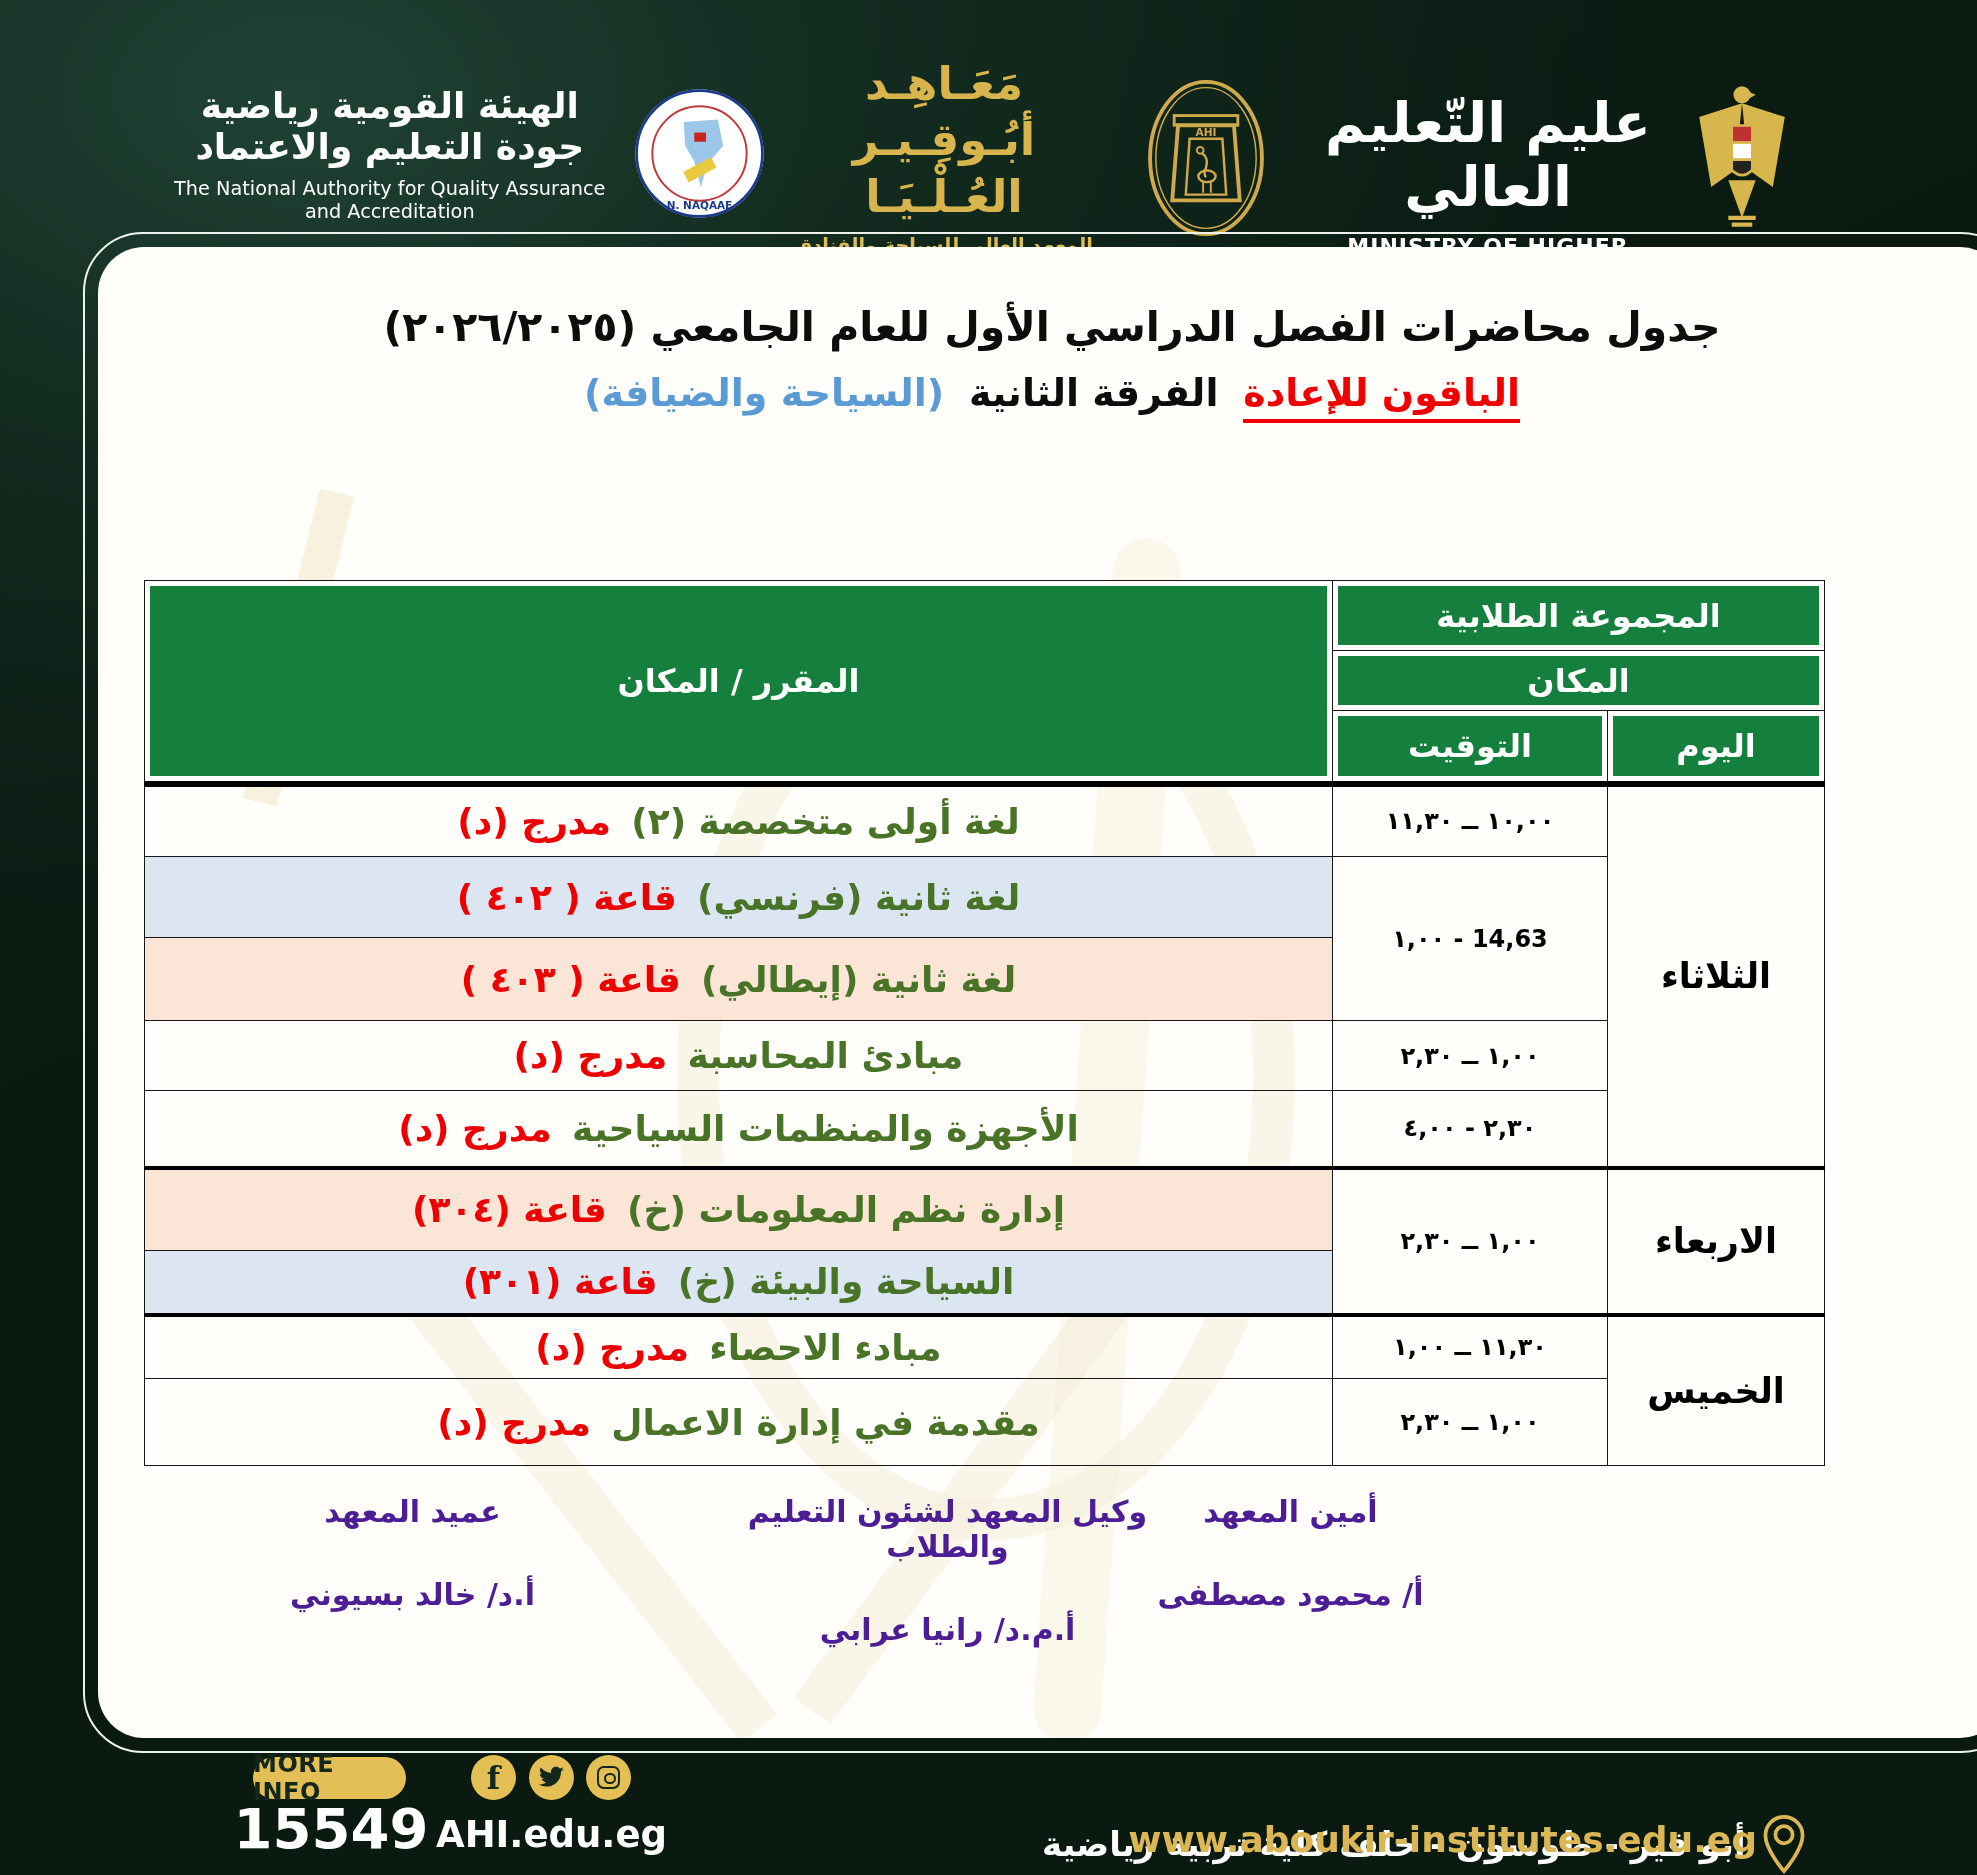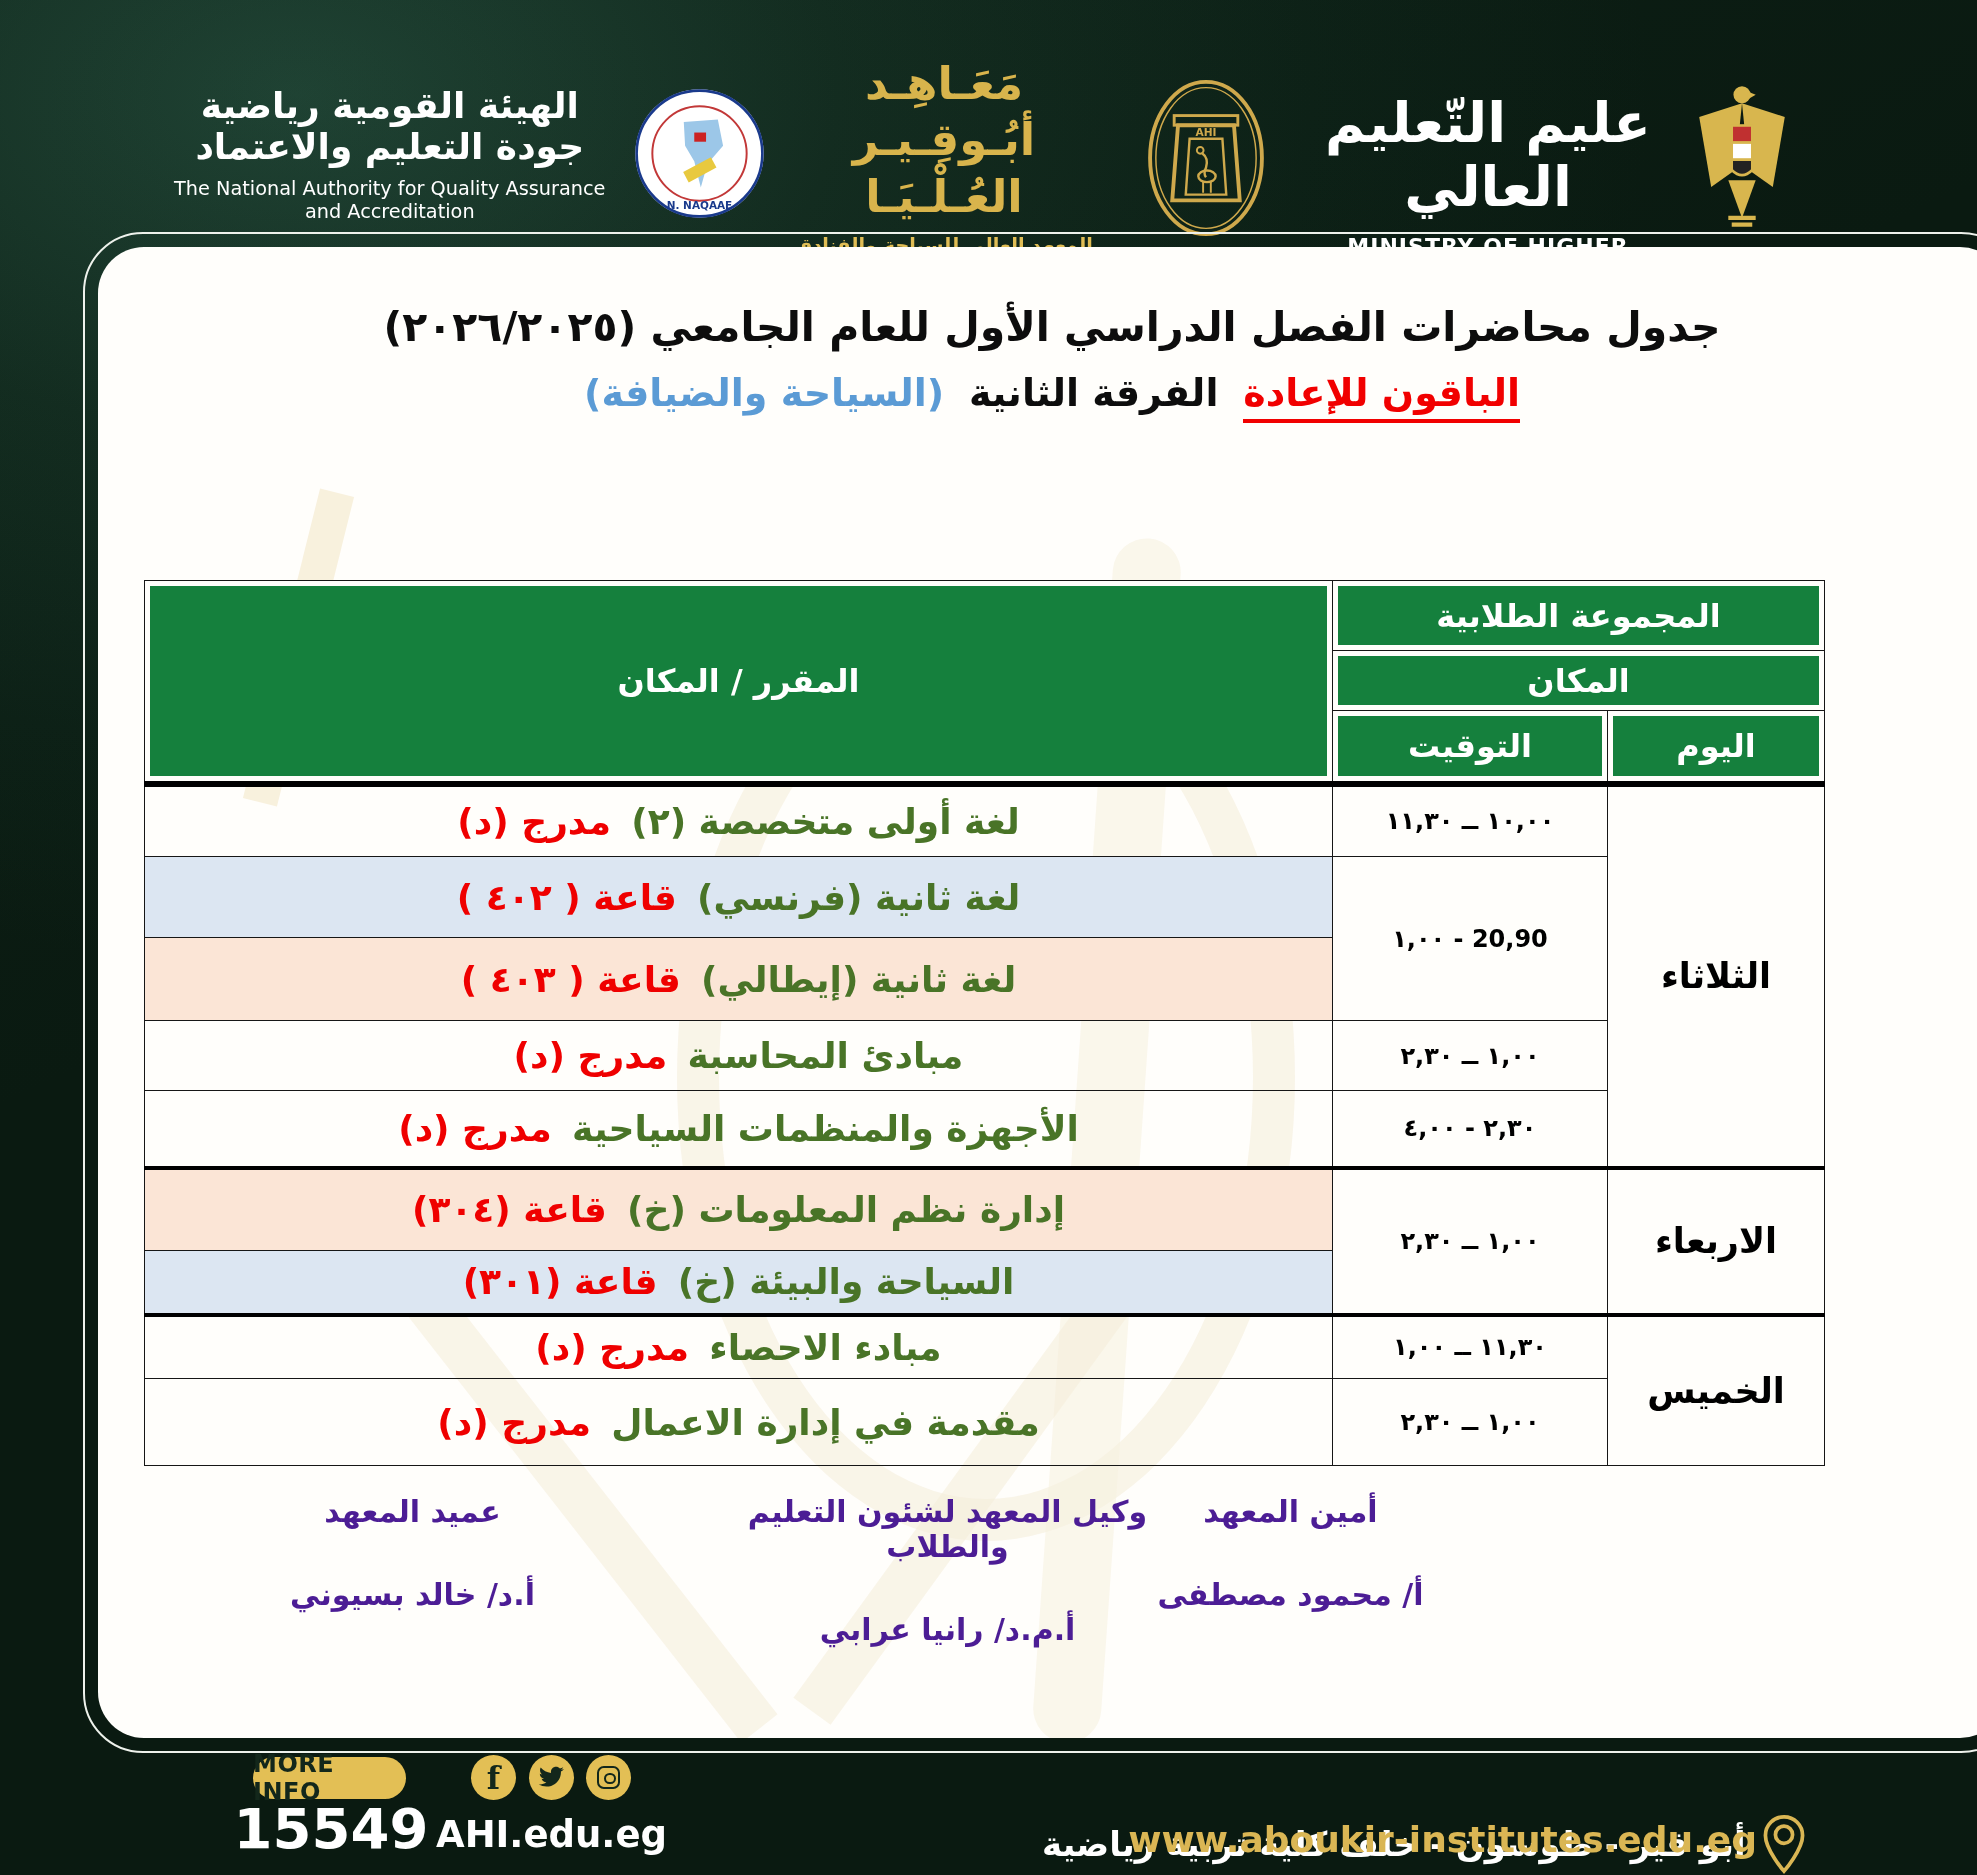--- a/index.html
+++ b/index.html
@@ -208,21 +208,21 @@
 
       <tr style="height:73px">
         <td class="day-cell" rowspan="5">الثلاثاء</td>
         <td class="time-cell">١٠,٠٠ ــ ١١,٣٠</td>
         <td class="course-cell">
           <span class="txt-green">لغة أولى متخصصة (٢)</span>
           <span class="txt-red">مدرج (د)</span>
         </td>
       </tr>
       <tr style="height:81px">
-        <td class="time-cell" rowspan="2">20,90 - ١,٠٠</td>
+        <td class="time-cell" rowspan="2">14,63 - ١,٠٠</td>
         <td class="course-cell bg-blue">
           <span class="txt-green">لغة ثانية (فرنسي)</span>
           <span class="txt-red">قاعة ( ٤٠٢ )</span>
         </td>
       </tr>
       <tr style="height:83px">
         <td class="course-cell bg-peach">
           <span class="txt-green">لغة ثانية (إيطالي)</span>
           <span class="txt-red">قاعة ( ٤٠٣ )</span>
         </td>

